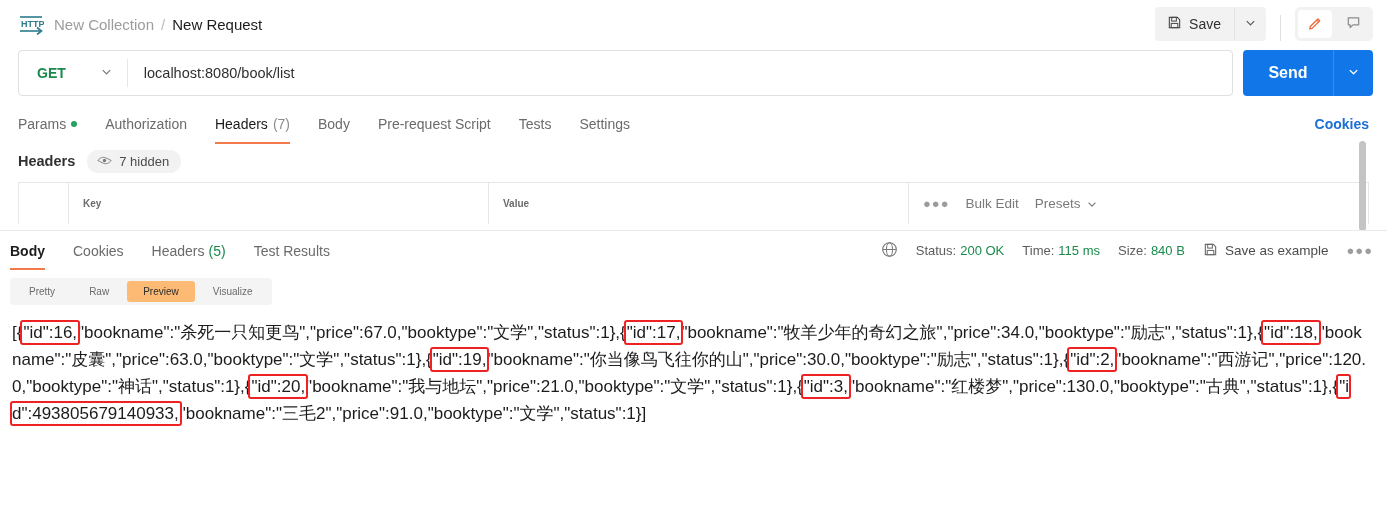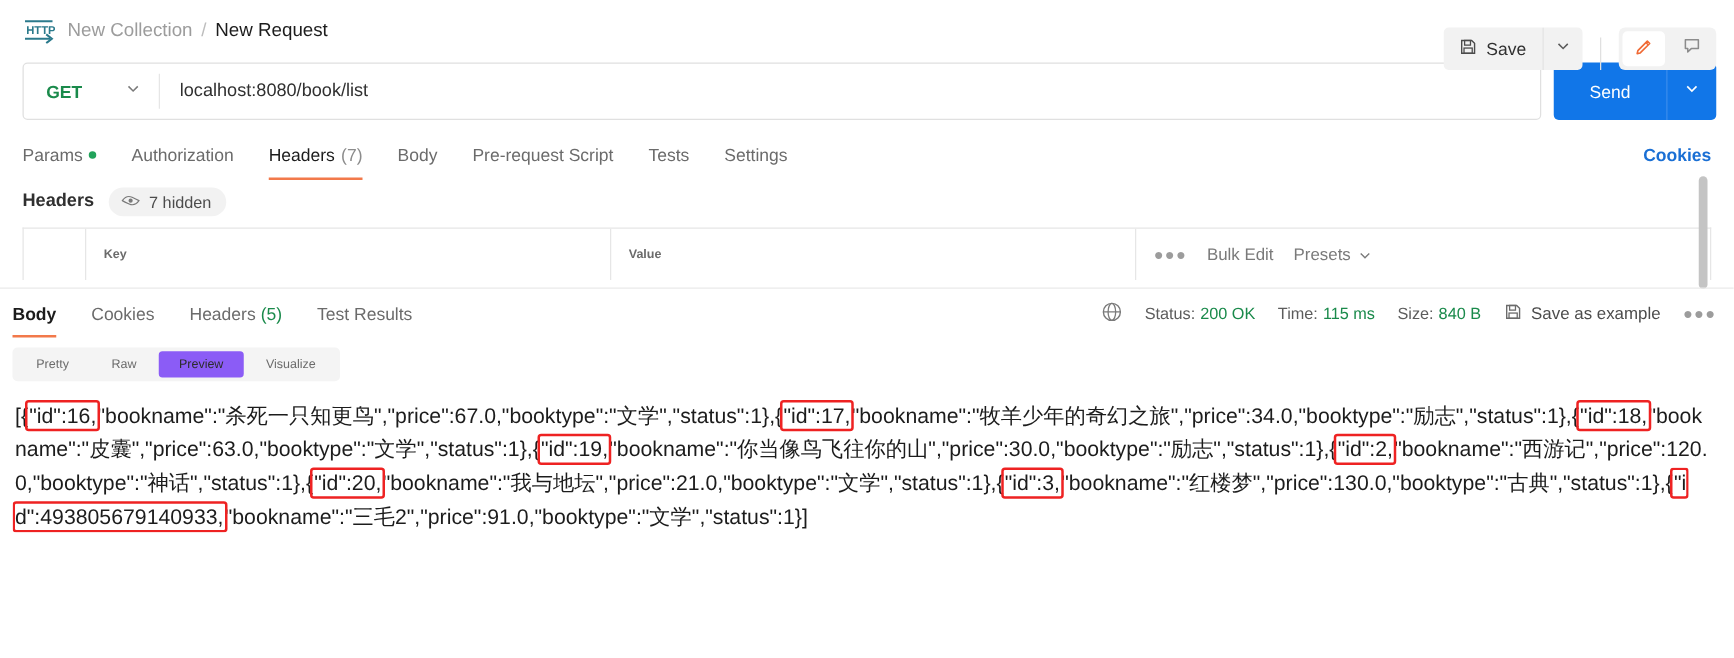--- a/index.html
+++ b/index.html
@@ -20,21 +20,21 @@
     padding: 0 12px 0 18px;
     position: relative;
   }
   .http-icon { width: 26px; height: 22px; flex: none; margin-right: 10px; }
   .breadcrumb { display: flex; align-items: flex-start; font-size: 15px; }
   .crumb-collection { color: #9c9c9c; }
   .crumb-sep { color: #bdbdbd; margin: 0 7px; }
   .crumb-request { color: #1c1c1c; font-weight: normal; }
 
   .top-right {
-    position: absolute; right: 14px; top: 22px;
+    position: absolute; right: 14px; top: 7px;
     display: flex; align-items: flex-end; gap: 14px;
   }
   .save-group {
     display: flex; align-items: stretch;
     background: #f2f2f2; border-radius: 4px; overflow: hidden;
     height: 34px;
   }
   .save-btn {
     display: flex; align-items: center; gap: 7px;
     padding: 0 13px 0 12px;
@@ -84,21 +84,21 @@
     padding: 0 16px; height: 100%;
     font-family: "Liberation Sans", sans-serif;
   }
   .send-group {
     display: flex; align-items: stretch;
     background: #1176e8; border-radius: 4px; overflow: hidden;
     height: 46px; flex: none;
   }
   .send-btn {
     display: flex; align-items: center; justify-content: center;
-    width: 90px; color: #fff; font-size: 14px; font-weight: normal;
+    width: 90px; color: #fff; font-size: 16px; font-weight: bold;
     cursor: pointer;
   }
   .send-caret {
     width: 40px; display: flex; align-items: center; justify-content: center;
     border-left: 1px solid #3a8cec; cursor: pointer;
   }
 
   
   .reqtabs {
     display: flex; align-items: center;
@@ -206,21 +206,21 @@
   
   .segrow { padding: 8px 18px 0 10px; }
   .seg {
     display: inline-flex; background: #f4f4f4;
     border-radius: 4px; padding: 3px; gap: 2px;
   }
   .seg-item {
     padding: 5px 16px; font-size: 10px; color: #6b6b6b;
     border-radius: 3px; cursor: pointer;
   }
-  .seg-item.active { background: #8b5cf6; color: #2c2c2c; }
+  .seg-item.active { background: #fdba74; color: #2c2c2c; }
 
   
   .json-body {
     padding: 14px 18px 0 12px;
     font-size: 17px;
     line-height: 27px;
     color: #1c1c1c;
     word-break: break-all;
   }
   .hl {

